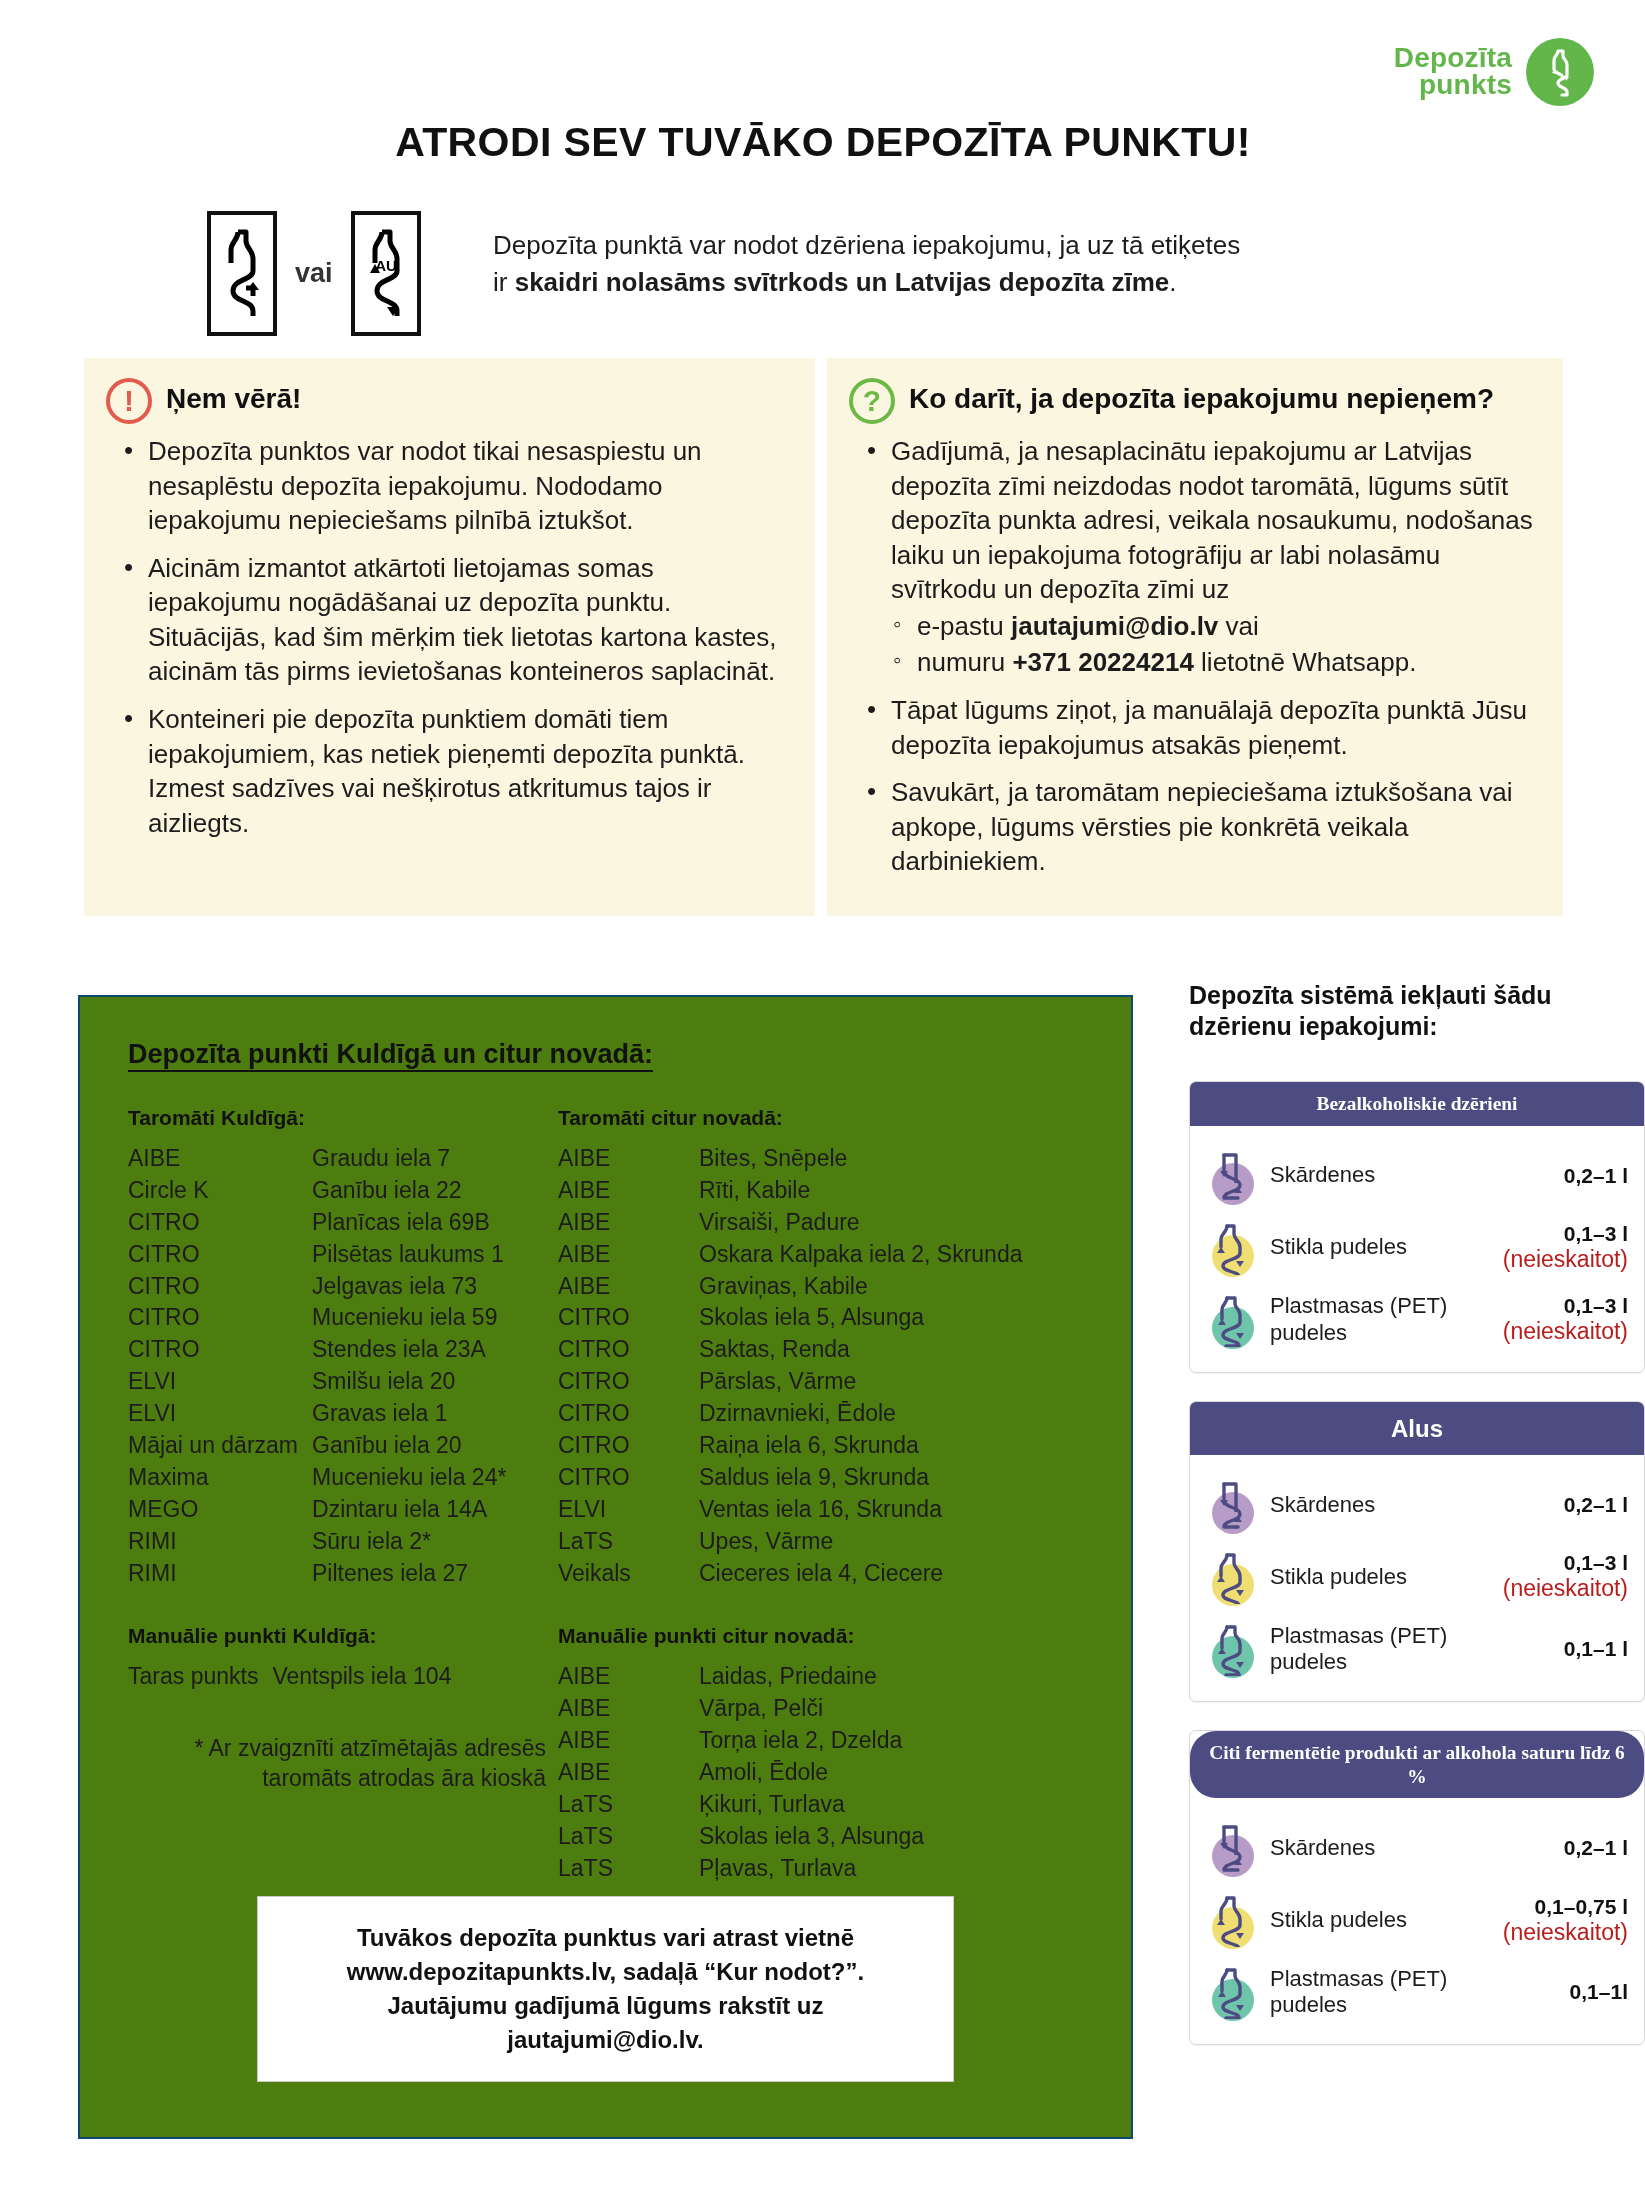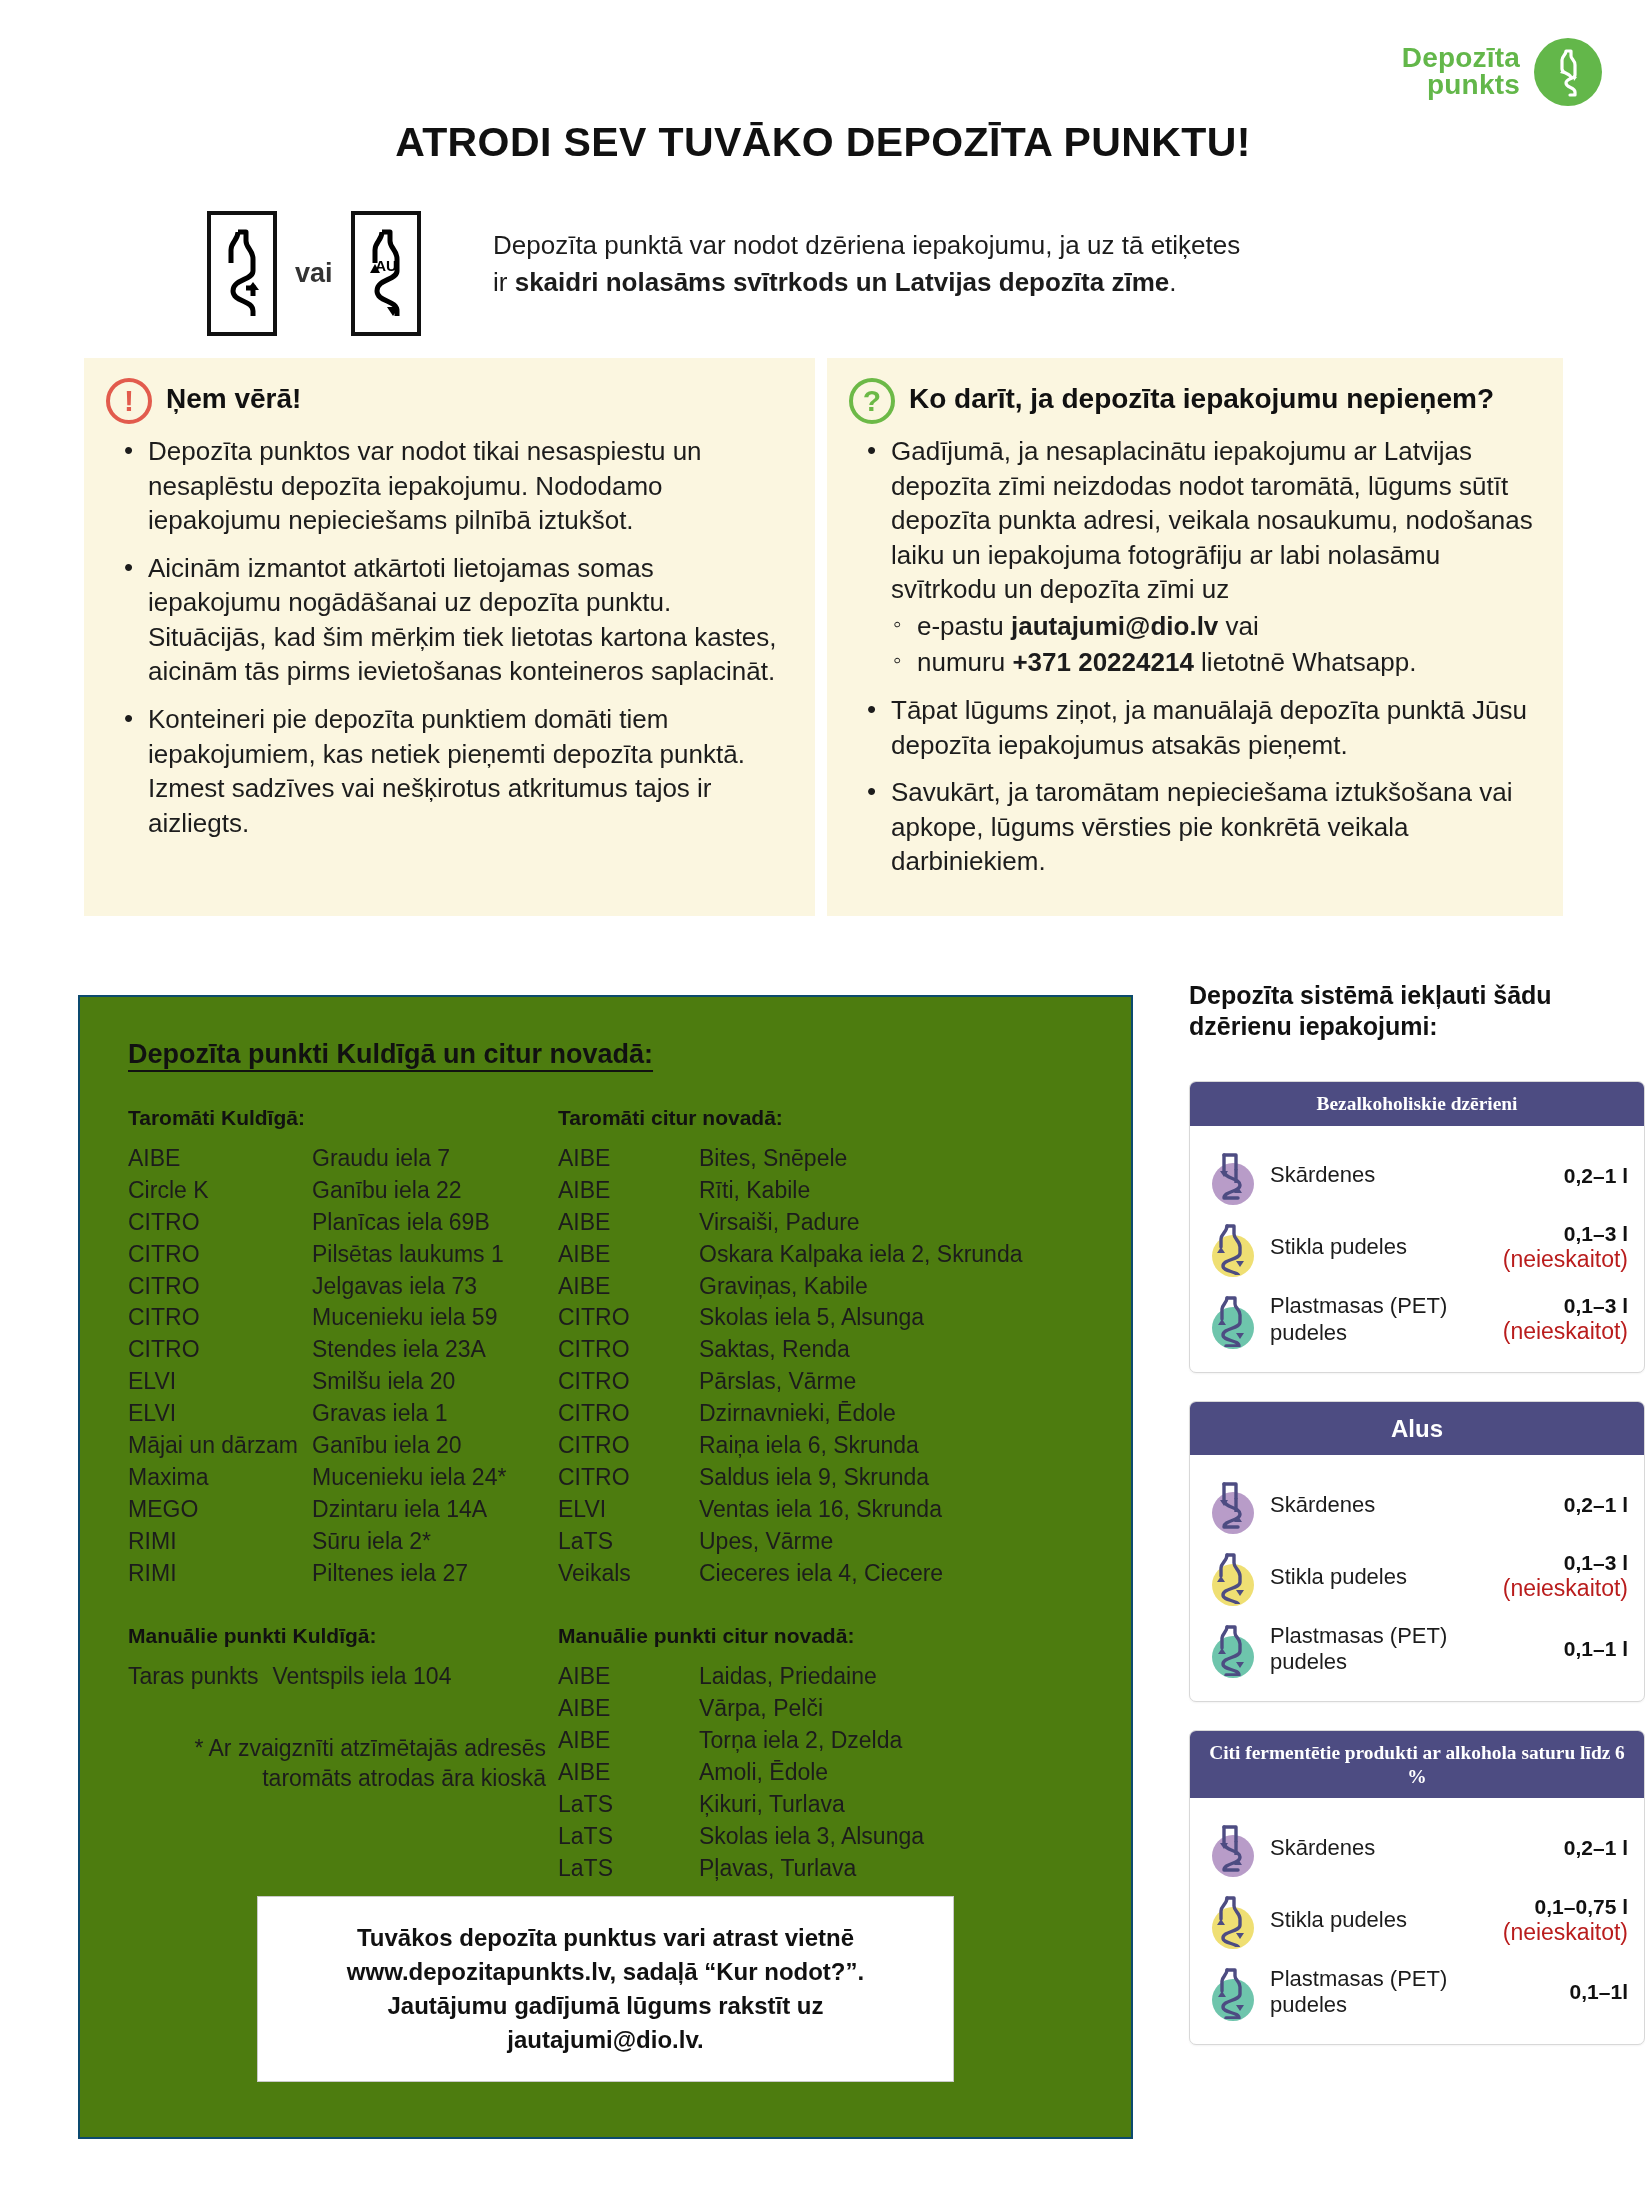--- a/index.html
+++ b/index.html
@@ -7,21 +7,21 @@
   body{
     width:1646px;height:2208px;
     font-family:"Liberation Sans","DejaVu Sans",sans-serif;
     color:#1c1c1c;
     position:relative;
     overflow:hidden;
   }
   .page{position:relative;width:1646px;height:2208px;}
 
   
-  .logo{position:absolute;right:44px;top:38px;display:flex;align-items:center;gap:14px;}
+  .logo{position:absolute;right:52px;top:38px;display:flex;align-items:center;gap:14px;}
   .logo-words{display:flex;flex-direction:column;align-items:flex-end;line-height:0.96;
     font-weight:bold;font-size:28px;color:#63b74a;letter-spacing:0.2px;}
   .logo-mark{width:68px;height:68px;border-radius:50%;background:#63b74a;
     display:flex;align-items:center;justify-content:center;}
 
   
   .title{position:absolute;left:0;right:0;top:119px;text-align:center;
     font-size:41px;font-weight:bold;letter-spacing:0.4px;color:#111;}
 
   
@@ -464,21 +464,21 @@
                 </svg>
               </div>
               <div class="plabel">Plastmasas (PET) pudeles</div>
               <div class="pval">
                 <div class="v">0,1–1 l</div>
               </div>
             </div>
           </div>
         </div>
         <div class="panel">
-          <div class="panel-head small" style="background: rgb(77, 76, 130);">Citi fermentētie produkti ar alkohola saturu līdz 6 %</div>
+          <div class="panel-head small" style="background: rgb(77, 76, 130); border-radius: 26px;">Citi fermentētie produkti ar alkohola saturu līdz 6 %</div>
           <div class="panel-body">
             <div class="prow">
               <div class="picon">
                 <div class="pdisc" style="background: rgb(184, 156, 200);"></div>
                 <svg class="psvg" width="54" height="54" viewBox="0 0 54 54">
                   <path d="M18 6 h12 v14" fill="none" stroke="#4d4c82" stroke-width="3.4" stroke-linejoin="round" stroke-linecap="round"></path>
                   <path d="M18 6 v16 c0 8 16 7 16 14 c0 7 -16 6 -16 13 h14" fill="none" stroke="#4d4c82" stroke-width="3.4" stroke-linejoin="round" stroke-linecap="round"></path>
                   <path d="M30 20 v14" fill="none" stroke="#4d4c82" stroke-width="3.4"></path>
                   <path d="M18 28 l-4 -6 l8 0 z" fill="#4d4c82"></path>
                   <path d="M32 38 l4 6 l-8 0 z" fill="#4d4c82"></path>

